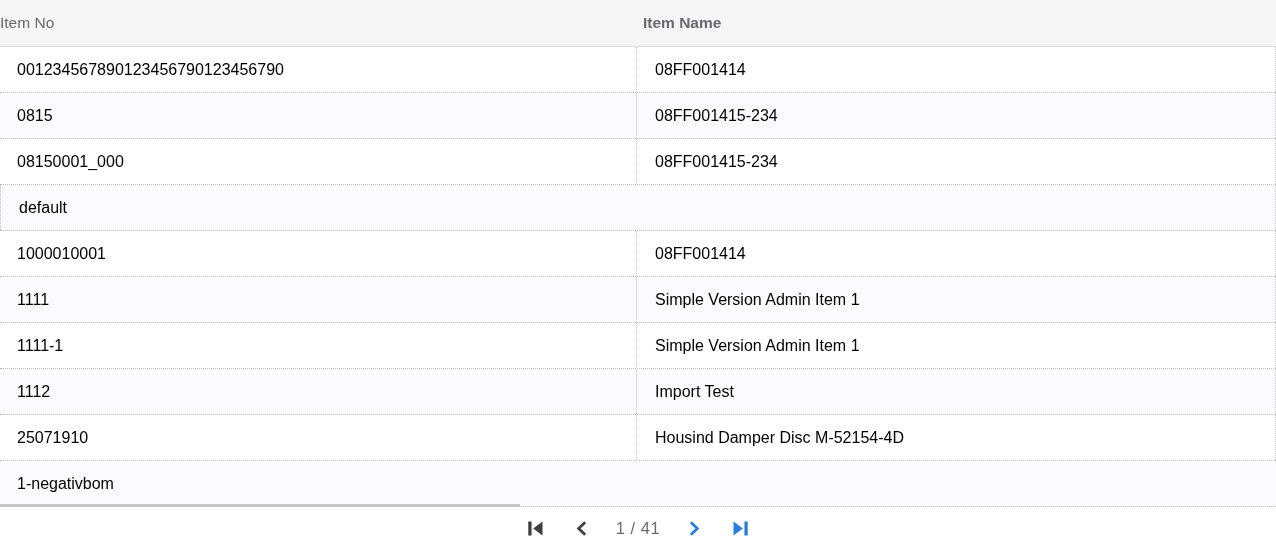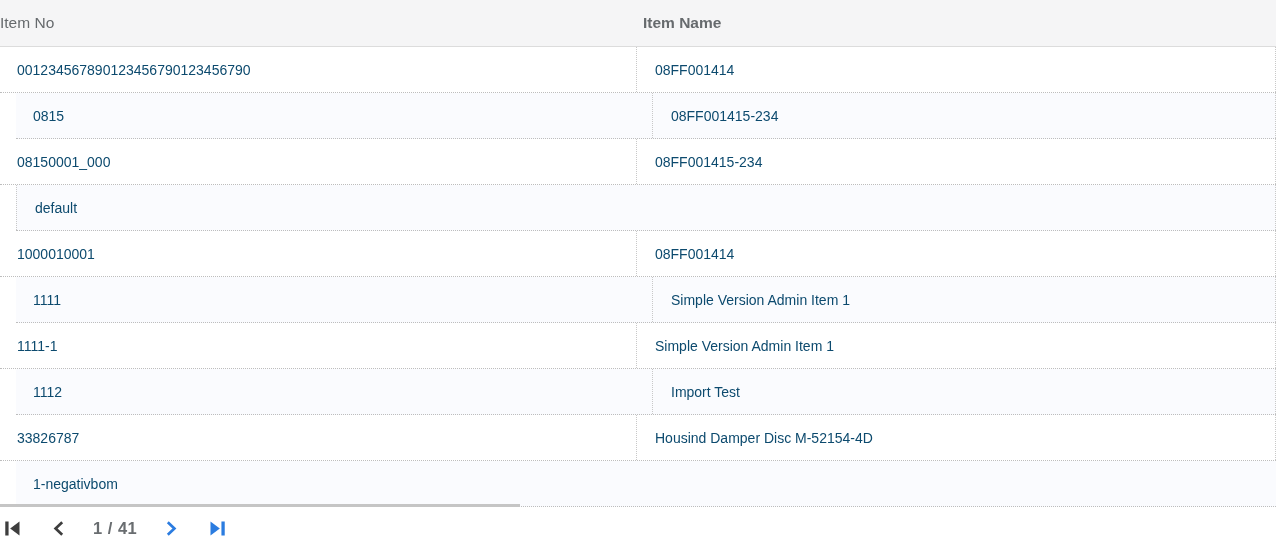--- a/index.html
+++ b/index.html
@@ -10,31 +10,31 @@
   
   .header-row{display:flex;height:47px;background:#f5f5f6;border-bottom:1px solid #dcdcdc;
               box-sizing:border-box;align-items:center;}
   .hcell{color:#666a6d;font-size:15.5px;box-sizing:border-box;white-space:nowrap;}
   .hcell.c1{width:636px;padding-left:0;}
   .hcell.c2{flex:1;padding-left:7px;font-weight:bold;}
 
   
   .row{display:flex;height:46px;align-items:center;border-bottom:1px dotted #bdbdbd;
        box-sizing:border-box;background:#ffffff;}
-  .row.even{background:#fafbfe;margin-left:16px;}
-  .cell{color:#0c4a6e;font-size:14px;box-sizing:border-box;white-space:nowrap;overflow:hidden;
+  .row.even{background:#fafbfe;}
+  .cell{color:#000000;font-size:16px;box-sizing:border-box;white-space:nowrap;overflow:hidden;
         height:100%;display:flex;align-items:center;}
   .cell.c1{width:636px;padding-left:17px;}
   .cell.c2{flex:1;padding-left:18px;border-left:1px dotted #c8c8c8;border-right:1px dotted #c8c8c8;}
 
   
   .hscroll-thumb{position:absolute;left:0;top:504px;width:520px;height:3px;background:#c5c5c5;}
 
   
-  .pagination{height:43px;display:flex;align-items:center;gap:22px;font-weight:bold;}
+  .pagination{height:43px;display:flex;justify-content:center;align-items:center;gap:22px;}
   .pg-btn{background:none;border:none;padding:2px 4px;margin:0;cursor:pointer;display:flex;
           align-items:center;justify-content:center;}
   .pg-btn svg{display:block;}
   .pg-dark{fill:var(--icon-dark,#3e3e3e);}
   .pg-dark-stroke{stroke:var(--icon-dark,#3e3e3e);fill:none;}
   .pg-blue{fill:var(--icon-blue,#2b7ce0);}
   .pg-blue-stroke{stroke:var(--icon-blue,#2b7ce0);fill:none;}
   .pg-label{color:#696d70;font-size:16.5px;letter-spacing:0.5px;white-space:pre;}
 </style>
 </head>
@@ -81,21 +81,21 @@
     <div class="cell c1">1111-1</div>
     <div class="cell c2">Simple Version Admin Item 1</div>
   </div>
 
   <div class="row even">
     <div class="cell c1">1112</div>
     <div class="cell c2">Import Test</div>
   </div>
 
   <div class="row">
-    <div class="cell c1">33826787</div>
+    <div class="cell c1">25071910</div>
     <div class="cell c2">Housind Damper Disc M-52154-4D</div>
   </div>
 
   <div class="row even">
     <div class="cell c1">1-negativbom</div>
   </div>
 </div>
 
   <div class="hscroll-thumb"></div>
 

